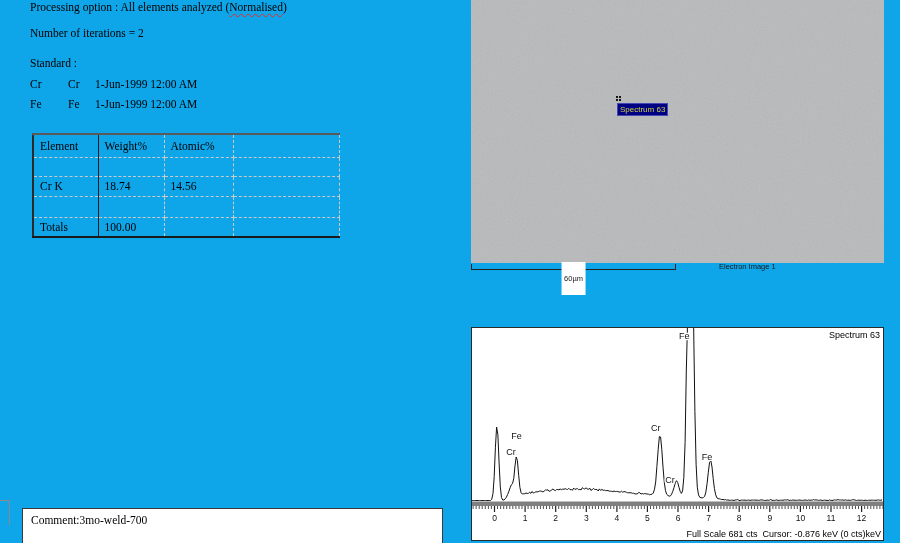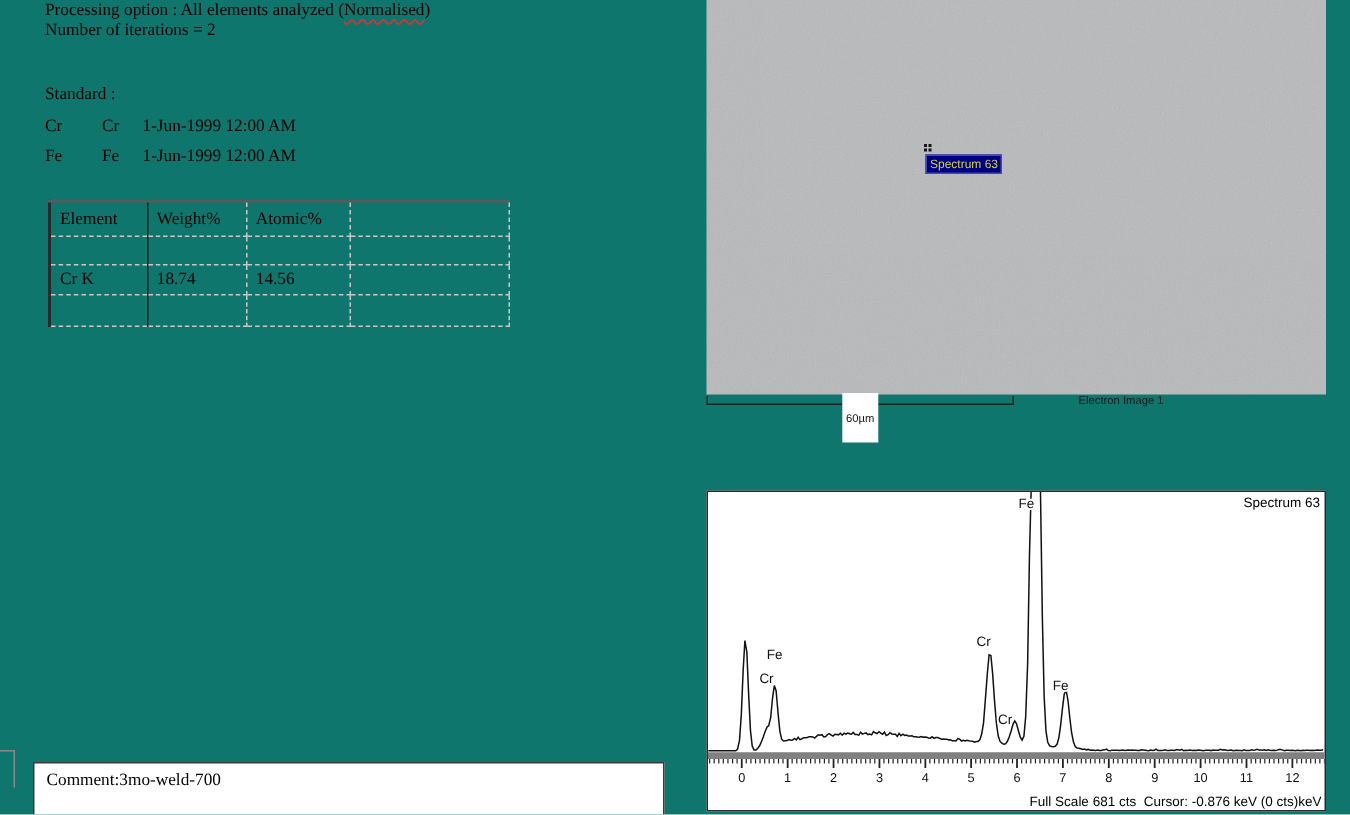--- a/index.html
+++ b/index.html
@@ -1,16 +1,16 @@
 <!DOCTYPE html>
 <html><head>
 <meta charset="utf-8">
 <style>
   html,body{margin:0;padding:0;background:#fff;}
-  .page{position:relative;width:900px;height:543px;background:#0f766e;overflow:hidden;
+  .page{position:relative;width:900px;height:543px;background:#0ea5e9;overflow:hidden;
         font-family:"Liberation Serif", serif;color:#000;}
   .abs{position:absolute;}
   .serif-line{font-size:11.5px;white-space:pre;}
   .misspelled{text-decoration:underline wavy #e03030 1px;text-underline-offset:2px;text-decoration-skip-ink:none;}
   
   .std-el{position:absolute;left:30px;}
   .std-std{position:absolute;left:68px;}
   .std-date{position:absolute;left:95px;}
   
   table.quant{position:absolute;left:32px;top:133px;border-collapse:collapse;table-layout:fixed;
@@ -47,21 +47,21 @@
   
   .corner-frag{position:absolute;left:0;top:500px;width:9px;height:24px;
       border-top:1px solid #8a8a8a;border-right:1px solid #8a8a8a;}
 </style>
 </head>
 <body>
 
 <div class="page">
 
   <div class="abs serif-line" style="left:30px;top:1px;"><span>Processing option : All elements analyzed (</span><span class="misspelled">Normalised</span><span>)</span></div>
-  <div class="abs serif-line" style="left:30px;top:14px;">Number of iterations = 2</div>
+  <div class="abs serif-line" style="left:30px;top:27px;">Number of iterations = 2</div>
 
   <div class="abs serif-line" style="left:30px;top:57px;">Standard :</div>
   <div class="abs" style="left:0;top:78px;width:300px;height:14px;">
     <span class="std-el serif-line">Cr</span>
     <span class="std-std serif-line">Cr</span>
     <span class="std-date serif-line">1-Jun-1999 12:00 AM</span>
   </div>
   <div class="abs" style="left:0;top:98px;width:300px;height:14px;">
     <span class="std-el serif-line">Fe</span>
     <span class="std-std serif-line">Fe</span>
@@ -90,20 +90,26 @@
     </tr>
     <tr class="r2" style="height:20px">
       <td class="c1">Cr K</td>
       <td>18.74</td>
       <td>14.56</td>
       <td></td>
     </tr>
     <tr class="r4" style="height:21px">
       <td class="c1"></td>
       <td></td>
+      <td></td>
+      <td></td>
+    </tr>
+    <tr class="r5" style="height:20px">
+      <td class="c1">Totals</td>
+      <td>100.00</td>
       <td></td>
       <td></td>
     </tr>
   </tbody>
     </table>
 
   <div class="eimg" style="background: rgb(185, 186, 188);">
     <svg class="noise" width="413" height="263">
       <filter id="nz">
           <feTurbulence type="fractalNoise" baseFrequency="0.85" numOctaves="2" seed="7"></feTurbulence>

